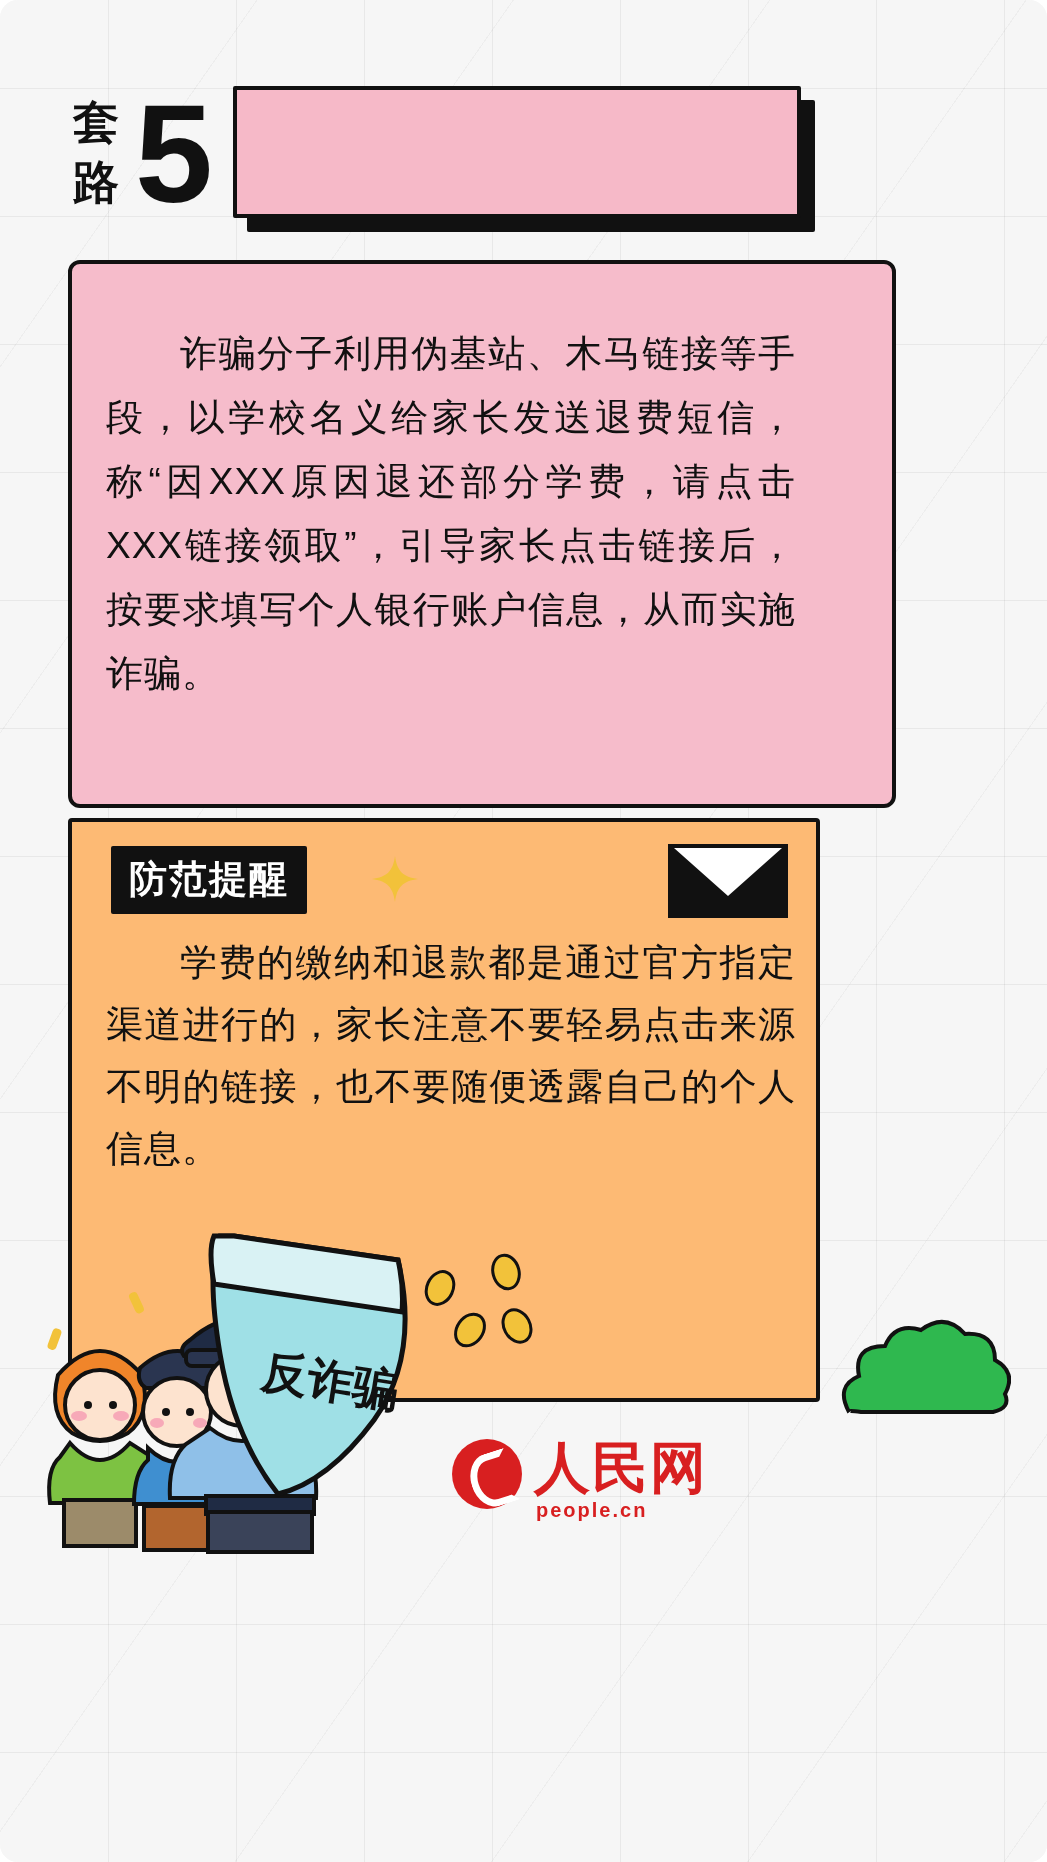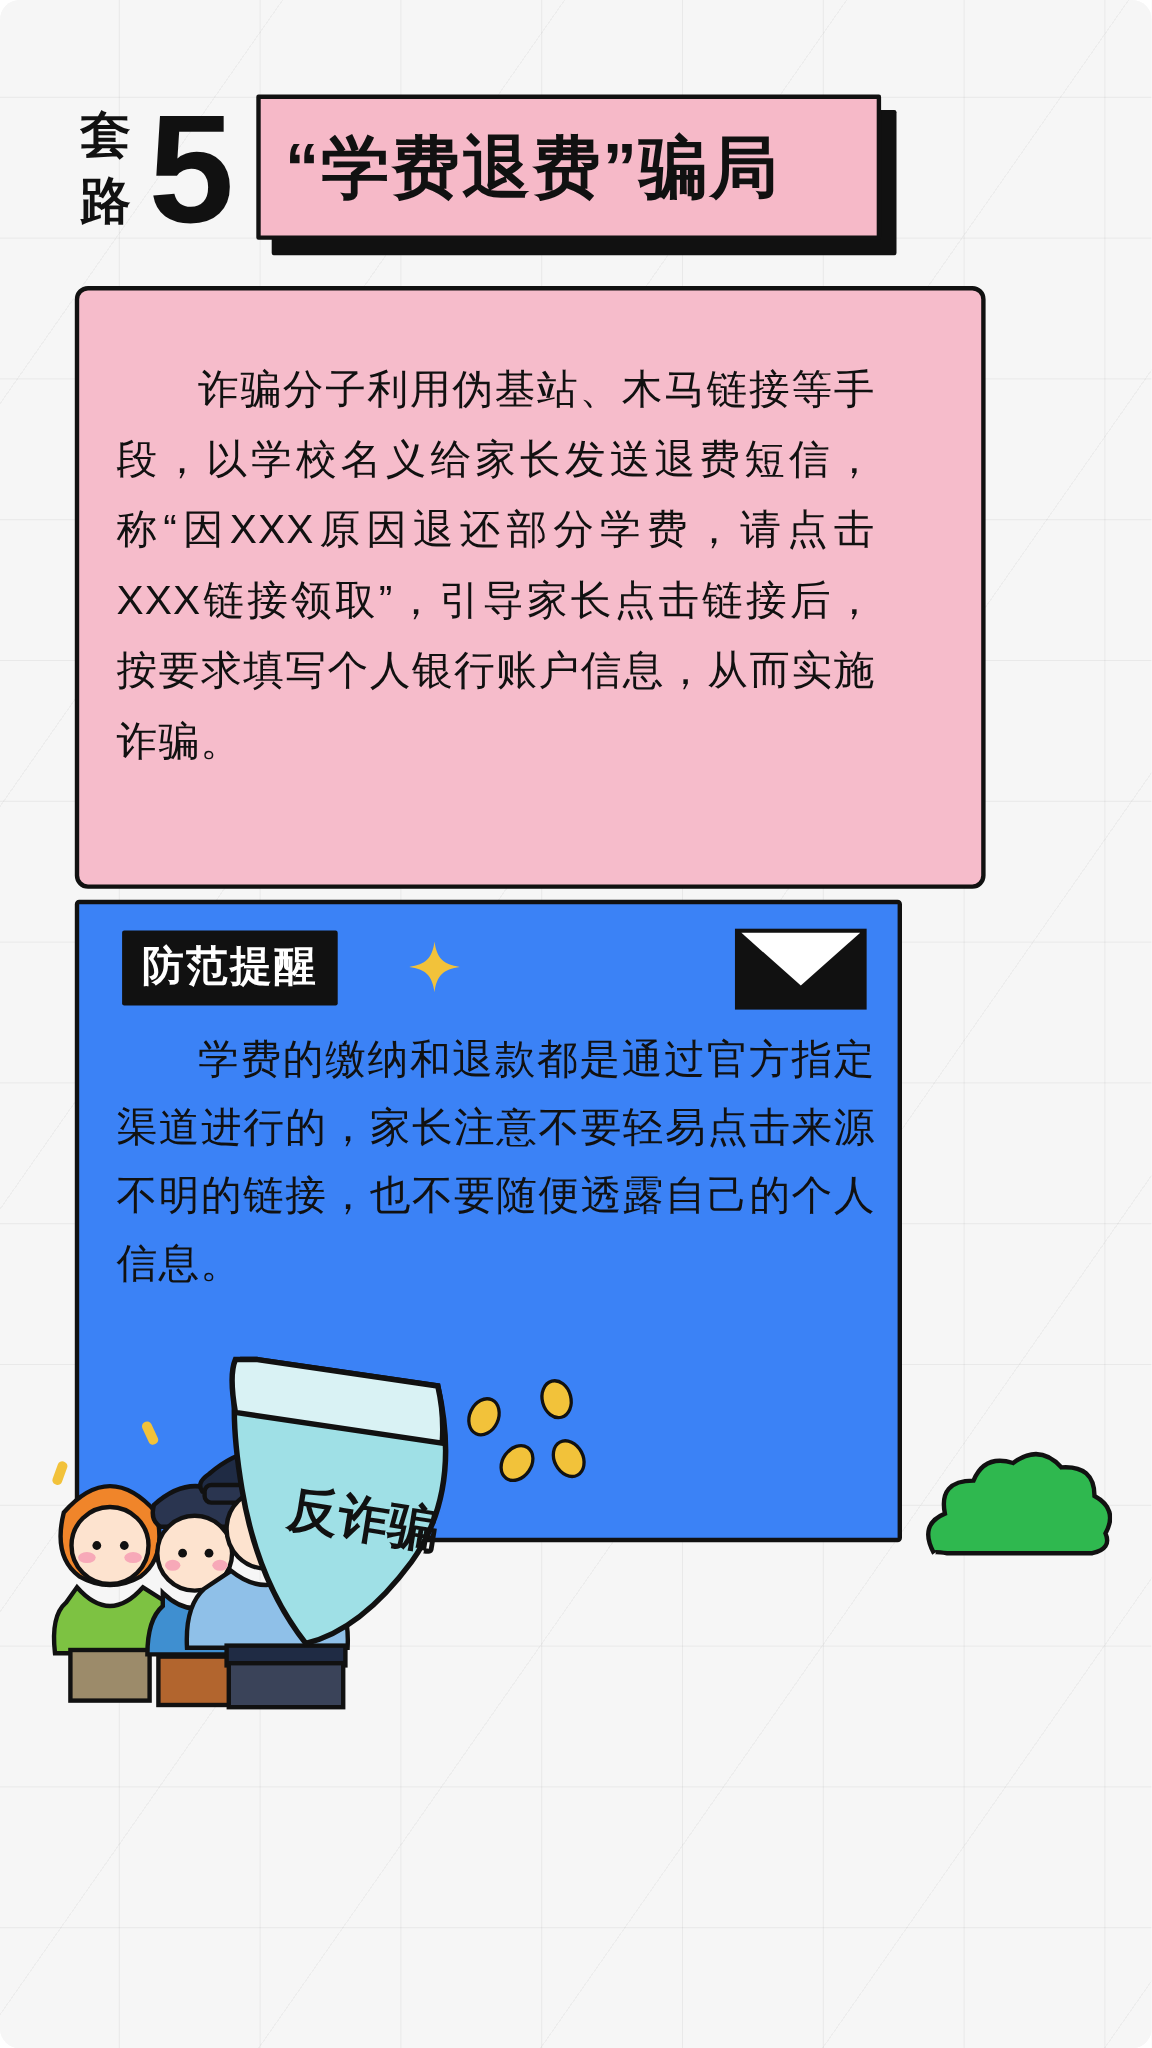--- a/index.html
+++ b/index.html
@@ -128,21 +128,21 @@
     text-align: justify;
   }
 
   
   .card-white {
     position: absolute;
     left: 68px;
     top: 818px;
     width: 752px;
     height: 584px;
-    background: #3b82f6;
+    background: #fdba74;
     border: 4px solid #111111;
     box-sizing: border-box;
     border-radius: 4px;
   }
   .tip-badge {
     position: absolute;
     left: 39px;
     top: 24px;
     background: #111111;
     color: #ffffff;
@@ -250,21 +250,20 @@
 
 <div id="poster">
   <div class="grid-bg"></div>
   <div class="grid-diag"></div>
 
   <div class="header">
     <div class="tag-label">套路</div>
     <div class="tag-num">5</div>
     <div class="header-shadow"></div>
     <div class="header-band"></div>
-    <div class="header-title">“学费退费”骗局</div>
   </div>
 
   <div class="card-pink">
     <div class="body-text">诈骗分子利用伪基站、木马链接等手段，以学校名义给家长发送退费短信，称“因XXX原因退还部分学费，请点击XXX链接领取”，引导家长点击链接后，按要求填写个人银行账户信息，从而实施诈骗。</div>
   </div>
 
   <div class="card-white">
     <div class="tip-badge">防范提醒</div>
 
     <svg class="spark" viewBox="0 0 46 46">
@@ -335,13 +334,18 @@
       <path d="M214 36 L378 60 q22 96 -24 160 q-46 62 -96 74 q-44 -56 -58 -140 q-14 -84 0 -118 Z" fill="#9fe0e6" stroke="#111" stroke-width="5"></path>
       <path d="M214 36 L378 60 q6 26 4 52 l-188 -28 q-6 -34 0 -48 Z" fill="#d9f2f4" stroke="#111" stroke-width="5"></path>
       <text x="240" y="186" font-size="46" font-weight="bold" fill="#111111" transform="rotate(9 240 186)" font-family="Liberation Sans, DejaVu Sans, sans-serif">反诈骗</text>
     </g>
   </svg>
 
   <svg class="bush" viewBox="0 0 180 110">
     <path d="M18 96 q-14 -26 10 -36 q-6 -30 26 -30 q10 -24 36 -16 q24 -18 44 4 q30 -2 30 26 q22 12 10 34 q6 14 -12 18 l-132 0 q-14 -2 -12 0 Z" fill="#2fb84f" stroke="#111" stroke-width="4"></path>
   </svg>
 
+  <div class="logo">
+    <div class="logo-mark"></div>
+    <div class="logo-cn">人民网</div>
+    <div class="logo-en">people.cn</div>
+  </div>
 </div>
 
 </body></html>

